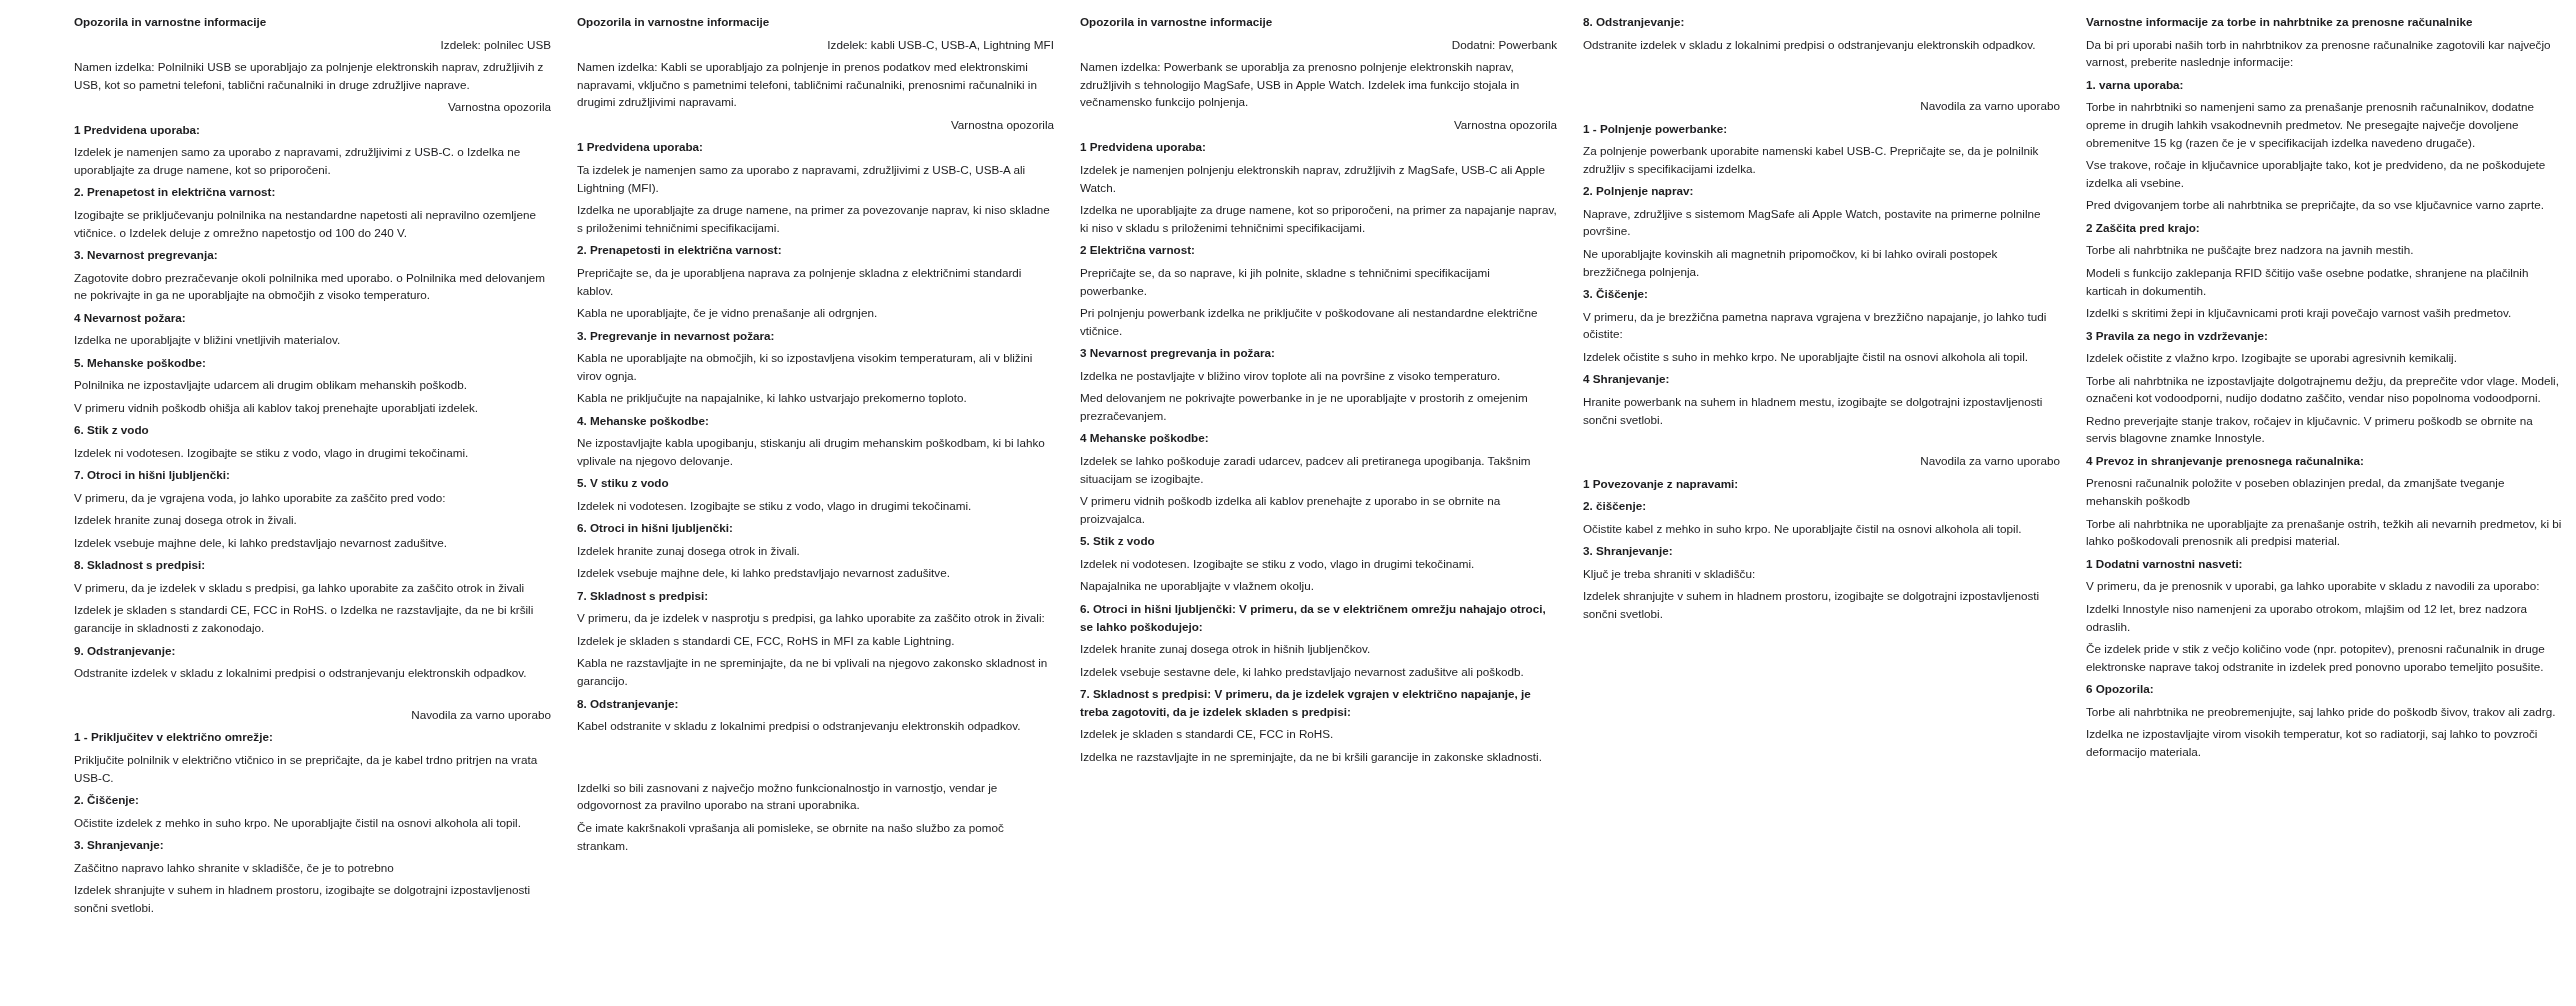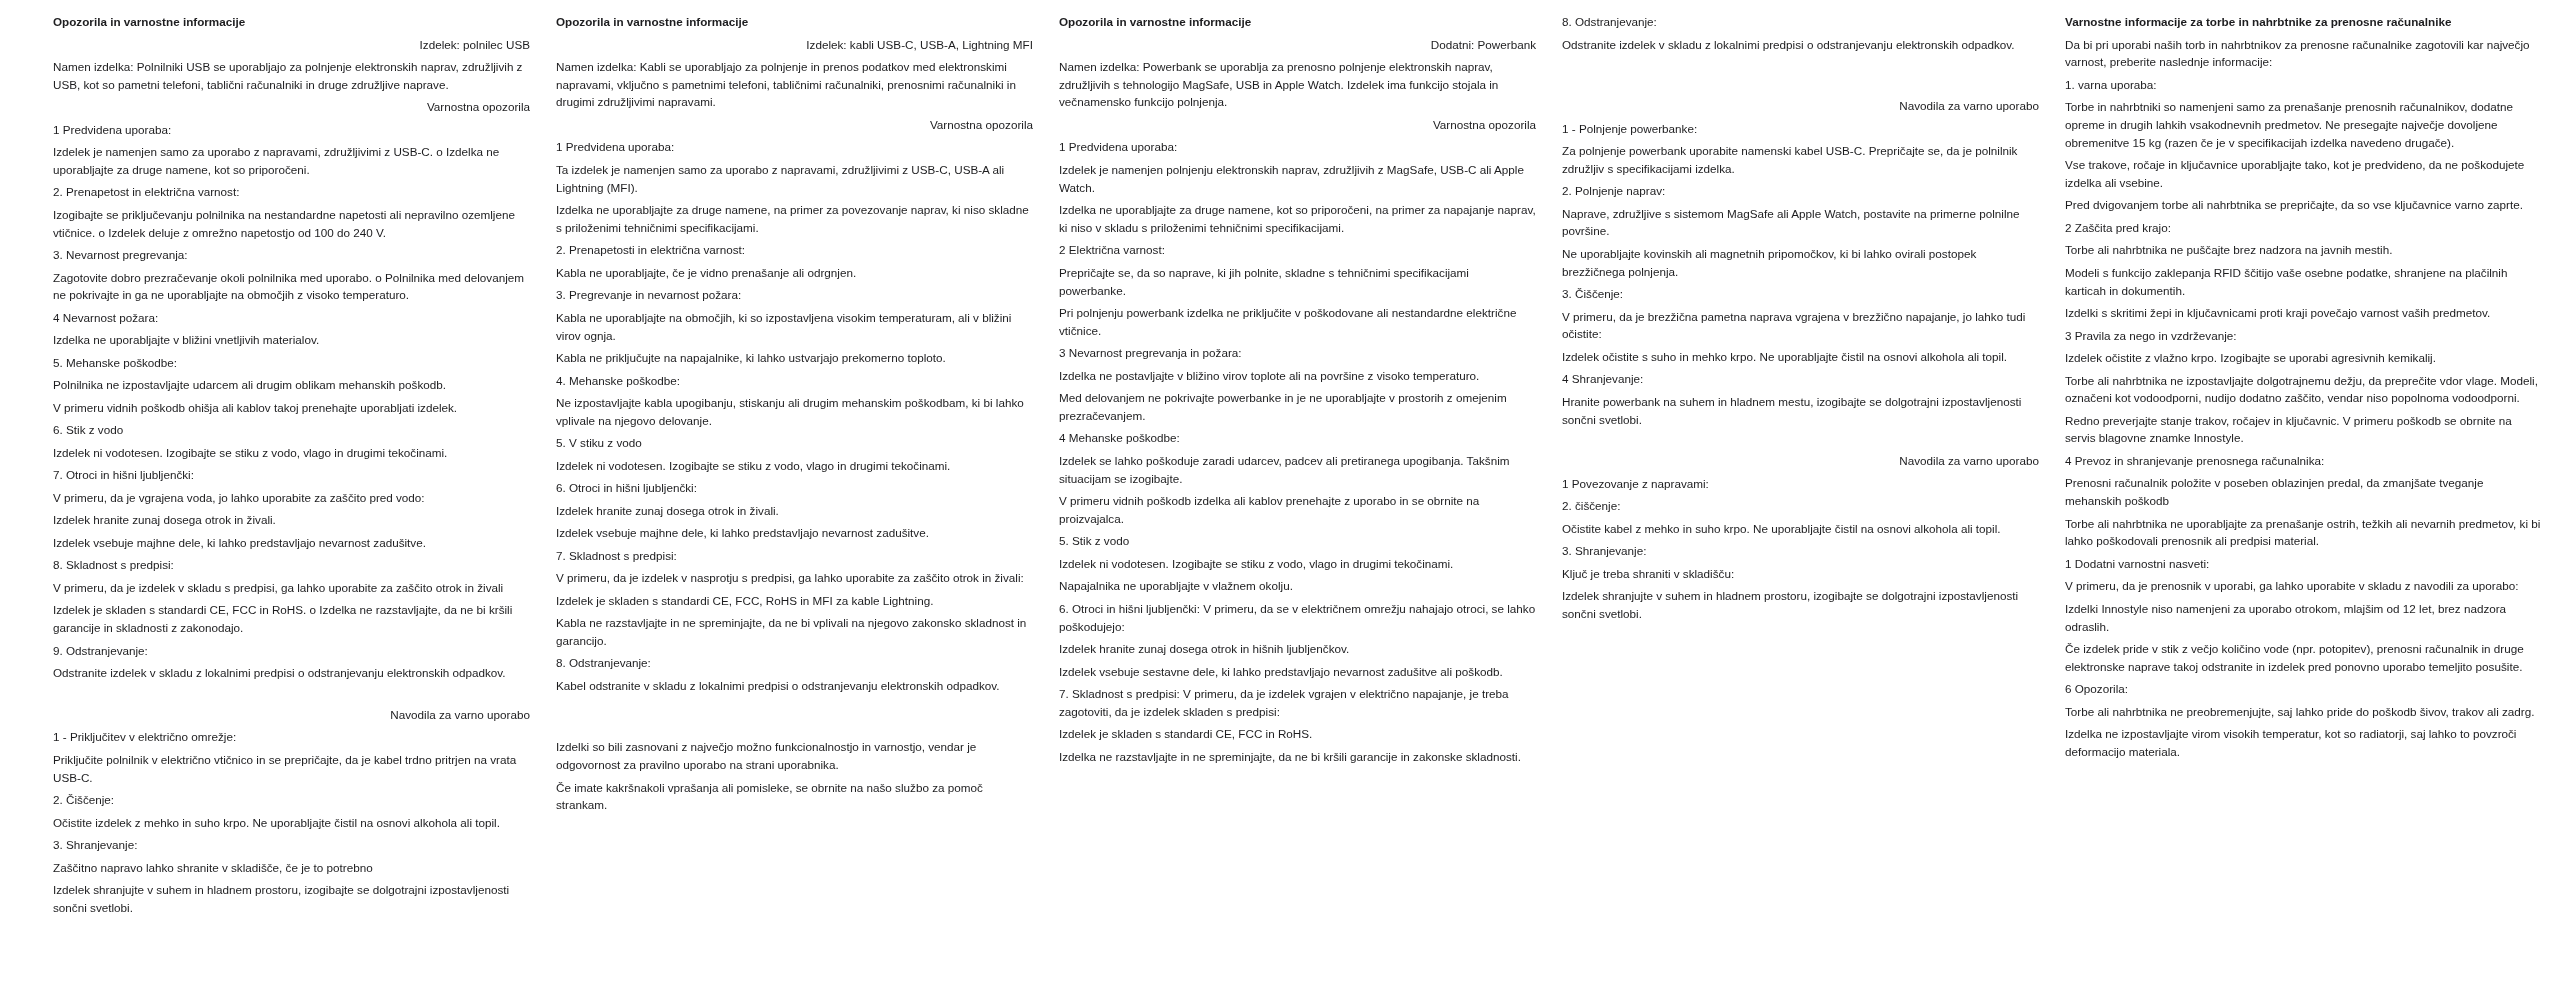--- a/index.html
+++ b/index.html
@@ -12,35 +12,34 @@
     height: 1006px;
     overflow: hidden;
     font-family: "Liberation Sans", "DejaVu Sans", sans-serif;
     color: #1d1d1f;
   }
   .doc {
     display: flex;
     flex-direction: row;
     align-items: flex-start;
     gap: 26px;
-    padding: 13px 16px 0 42px;
+    padding: 13px 16px 0 74px;
     box-sizing: border-box;
     width: 2116px;
-    margin-left: 11px;
   }
   .col {
     flex: 0 0 477px;
     width: 477px;
     font-size: 11.7px;
     line-height: 17.7px;
   }
   .blk { margin: 0 0 4.8px 0; }
   .h1  { font-weight: bold; }
   .h2  { font-weight: normal; text-align: right; }
-  .h3  { font-weight: normal; }
+  .h3  { font-weight: bold; }
   .p   { font-weight: normal; }
   .gap-md { height: 19.3px; margin: 0; }
   .gap-lg { height: 39px; margin: 0; }
 </style>
 </head>
 <body style="background: rgb(255, 255, 255); color: rgb(29, 29, 31);">
 
 <div class="doc">
     <div class="col">
       <div class="blk h1">Opozorila in varnostne informacije</div>
@@ -81,20 +80,21 @@
     </div>
     <div class="col">
       <div class="blk h1">Opozorila in varnostne informacije</div>
       <div class="blk h2">Izdelek: kabli USB-C, USB-A, Lightning MFI</div>
       <div class="blk p">Namen izdelka: Kabli se uporabljajo za polnjenje in prenos podatkov med elektronskimi napravami, vključno s pametnimi telefoni, tabličnimi računalniki, prenosnimi računalniki in drugimi združljivimi napravami.</div>
       <div class="blk h2">Varnostna opozorila</div>
       <div class="blk h3">1 Predvidena uporaba:</div>
       <div class="blk p">Ta izdelek je namenjen samo za uporabo z napravami, združljivimi z USB-C, USB-A ali Lightning (MFI).</div>
       <div class="blk p">Izdelka ne uporabljajte za druge namene, na primer za povezovanje naprav, ki niso skladne s priloženimi tehničnimi specifikacijami.</div>
       <div class="blk h3">2. Prenapetosti in električna varnost:</div>
+      <div class="blk p">Prepričajte se, da je uporabljena naprava za polnjenje skladna z električnimi standardi kablov.</div>
       <div class="blk p">Kabla ne uporabljajte, če je vidno prenašanje ali odrgnjen.</div>
       <div class="blk h3">3. Pregrevanje in nevarnost požara:</div>
       <div class="blk p">Kabla ne uporabljajte na območjih, ki so izpostavljena visokim temperaturam, ali v bližini virov ognja.</div>
       <div class="blk p">Kabla ne priključujte na napajalnike, ki lahko ustvarjajo prekomerno toploto.</div>
       <div class="blk h3">4. Mehanske poškodbe:</div>
       <div class="blk p">Ne izpostavljajte kabla upogibanju, stiskanju ali drugim mehanskim poškodbam, ki bi lahko vplivale na njegovo delovanje.</div>
       <div class="blk h3">5. V stiku z vodo</div>
       <div class="blk p">Izdelek ni vodotesen. Izogibajte se stiku z vodo, vlago in drugimi tekočinami.</div>
       <div class="blk h3">6. Otroci in hišni ljubljenčki:</div>
       <div class="blk p">Izdelek hranite zunaj dosega otrok in živali.</div>

